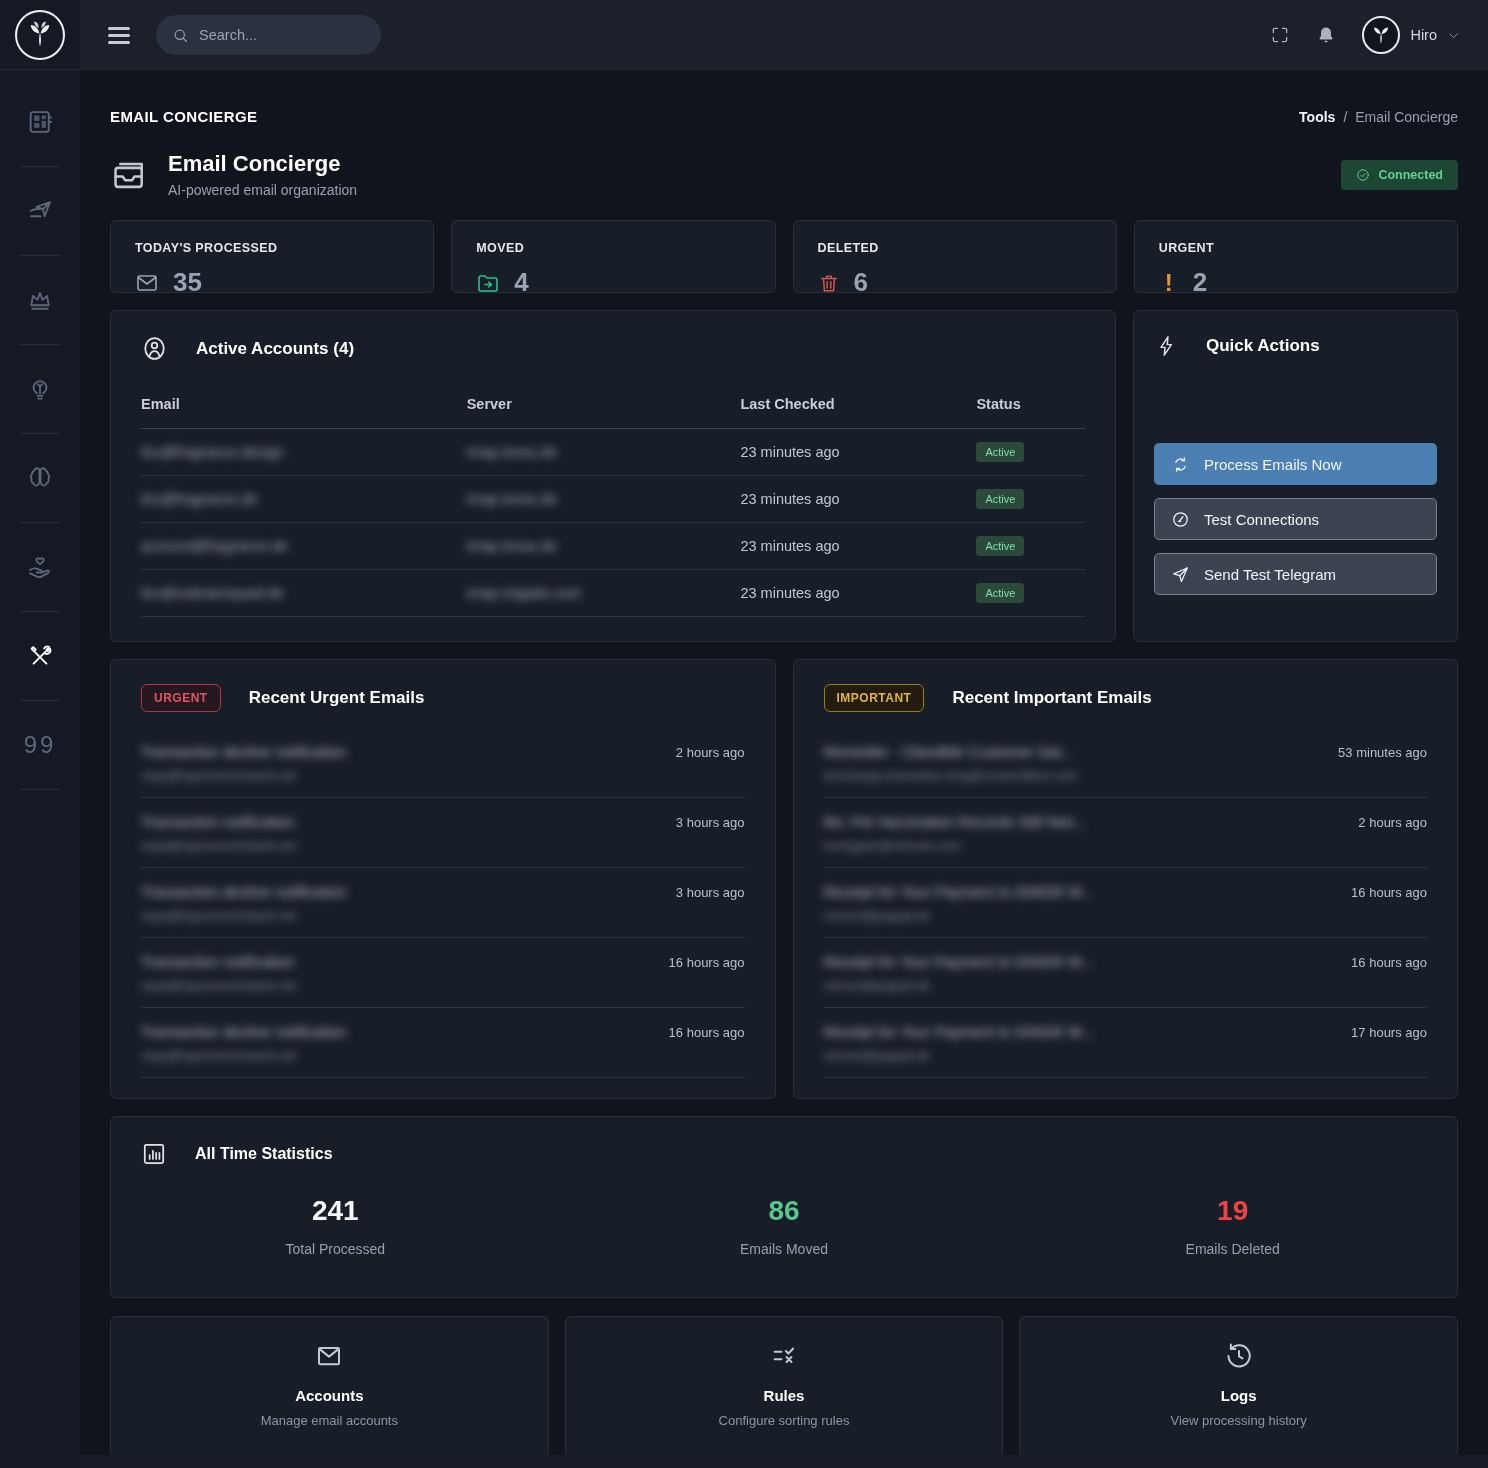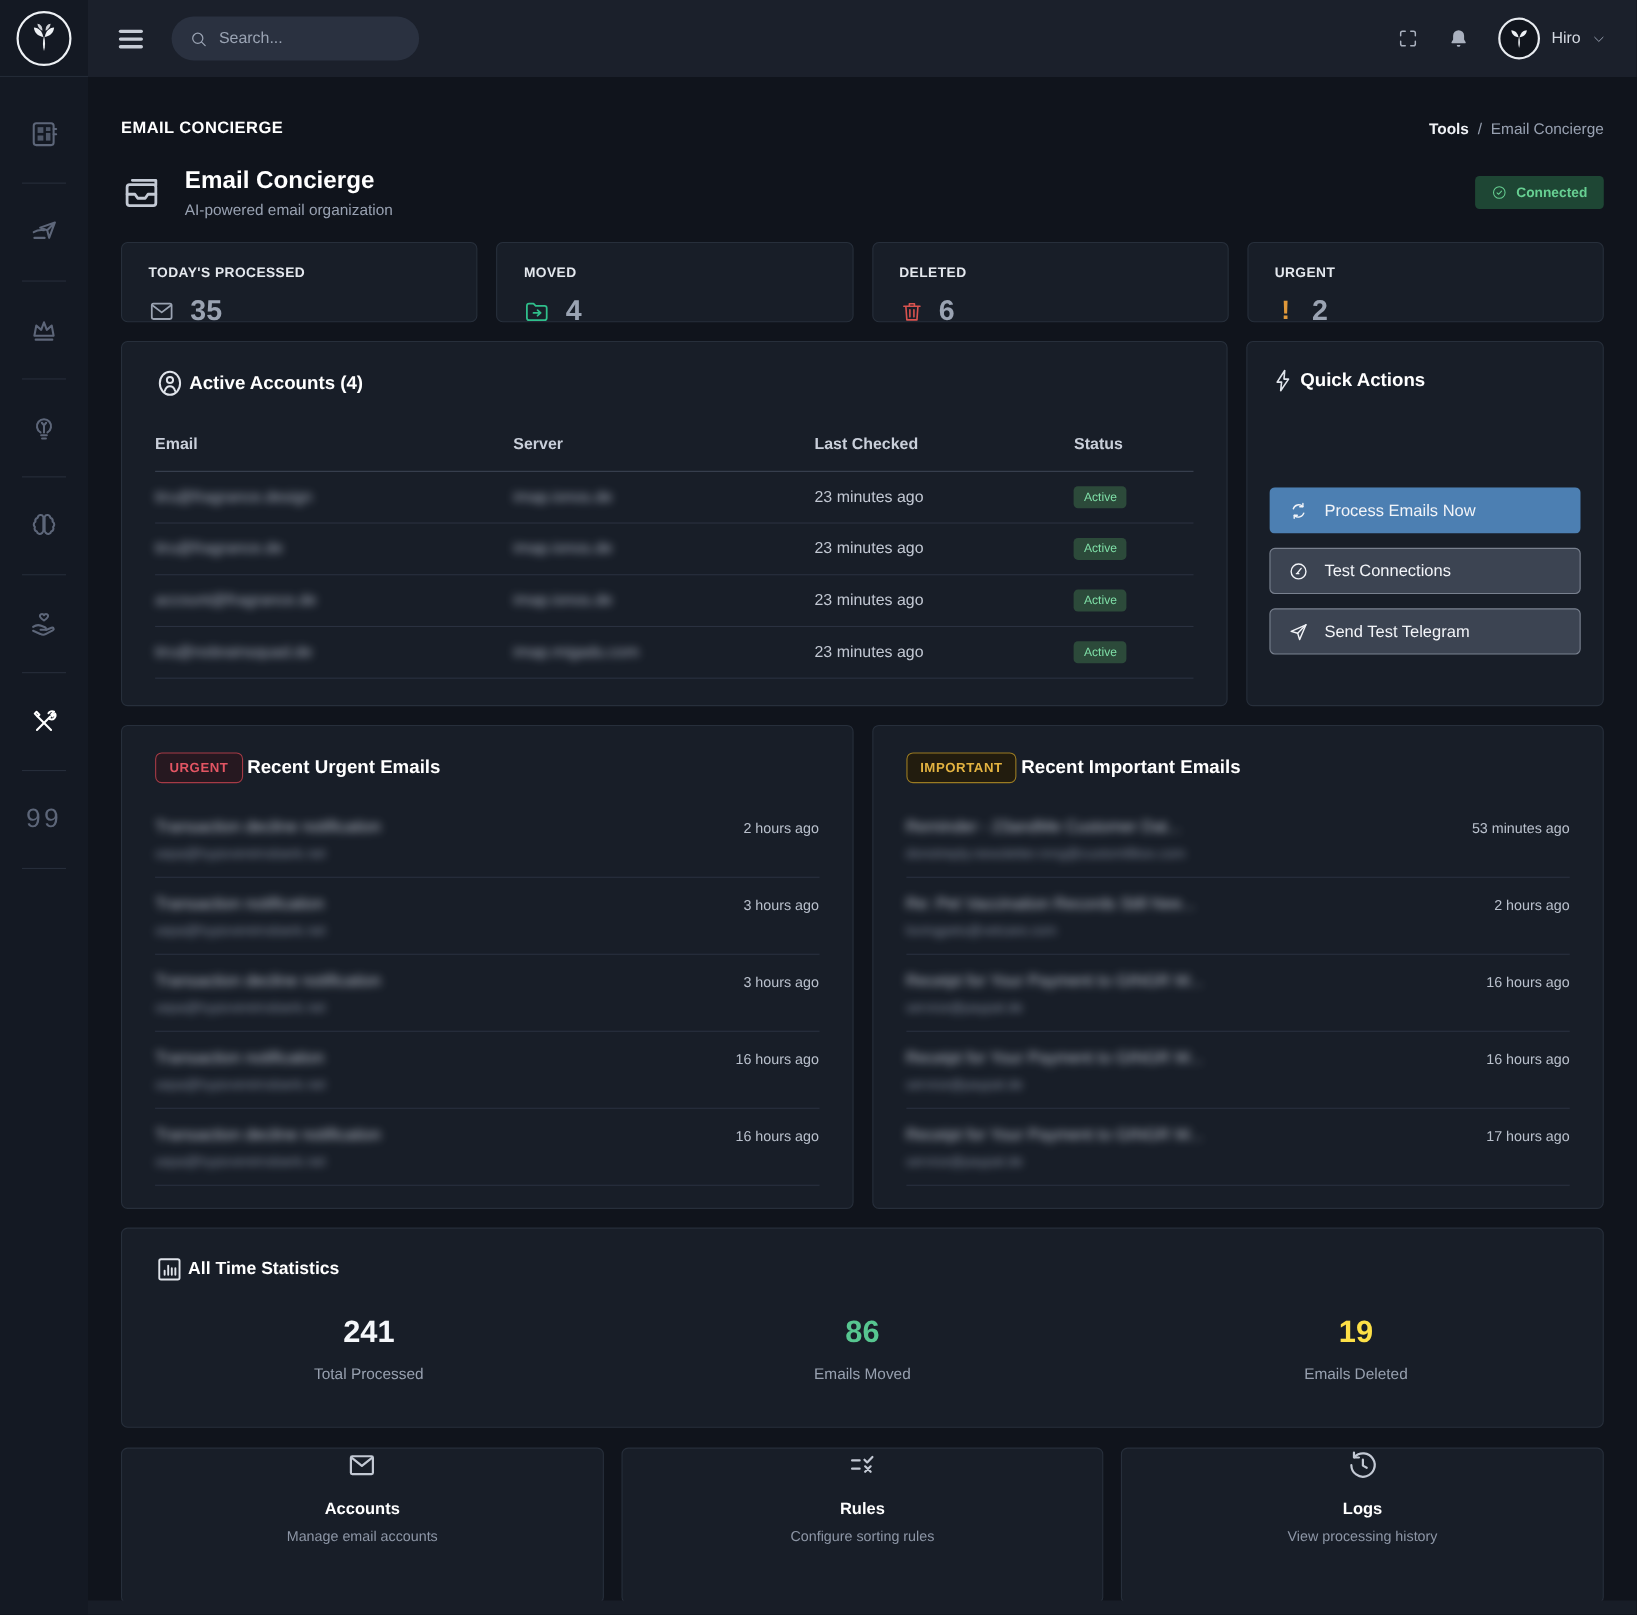--- a/index.html
+++ b/index.html
@@ -79,21 +79,21 @@
   
   .stats-row { display:grid; grid-template-columns:repeat(4,1fr); gap:17px; margin-top:22px; }
   .stat-card { padding:20px 24px; height:73px; }
   .stat-label { font-size:12.5px; font-weight:bold; letter-spacing:0.4px; color:#e4e8ee; }
   .stat-value-row { display:flex; align-items:center; gap:14px; margin-top:12px; }
   .stat-value { font-size:26px; font-weight:bold; color:#9aa3b2; }
   .bang { font-size:24px; font-weight:bold; color:#e0983a; width:20px; text-align:center; }
 
   
   .mid-row { display:grid; grid-template-columns:1fr 325px; gap:17px; margin-top:17px; }
-  .card-header { display:flex; align-items:center; gap:4px; padding:24px 30px 10px 30px; }
+  .card-header { display:flex; align-items:center; gap:28px; padding:24px 30px 10px 30px; }
   .card-header-title { font-size:17px; font-weight:bold; color:#ffffff; }
   .card-header-icon { color:#dfe3ea; }
 
   .acct-table { padding:10px 30px 24px 30px; }
   .acct-grid { display:grid; grid-template-columns:34.5% 29% 25% 1fr; align-items:center; }
   .acct-head { padding:14px 0 16px 0; border-bottom:1px solid #3a4251; }
   .acct-head .col { font-size:14.5px; font-weight:bold; color:#c9cfda; }
   .acct-row { padding:13px 0; border-bottom:1px solid #2a3140; }
   .acct-cell { font-size:14.5px; color:#b6bdcb; }
   .redacted { filter:blur(4px); opacity:.9; user-select:none; }
@@ -128,26 +128,26 @@
   .email-sender { font-size:12.5px; color:#8a93a4; margin-top:9px; }
   .email-time { font-size:13px; color:#b9c0cc; white-space:nowrap; padding-top:2px; }
 
   
   .alltime-card { margin-top:17px; padding-bottom:40px; }
   .alltime-icon { color:#dfe3ea; }
   .alltime-grid { display:grid; grid-template-columns:repeat(3,1fr); text-align:center; margin-top:18px; }
   .at-value { font-size:28px; font-weight:bold; }
   .at-value.white { color:#f5f7fa; }
   .at-value.green { color:#57c690; }
-  .at-value.red { color:#fde047; }
+  .at-value.red { color:#ef4444; }
   .at-label { font-size:14px; color:#97a0af; margin-top:14px; }
 
   
   .nav-row { display:grid; grid-template-columns:repeat(3,1fr); gap:16px; margin-top:18px; }
-  .nav-card { height:142px; text-align:center; cursor:pointer; }
+  .nav-card { height:142px; text-align:center; padding-top:24px; cursor:pointer; }
   .nav-card-icon { color:#c3c9d4; display:flex; justify-content:center; }
   .nav-card-title { font-size:15px; font-weight:bold; color:#ffffff; margin-top:16px; }
   .nav-card-sub { font-size:13px; color:#8d96a6; margin-top:9px; }
 
   .footer-strip { position:absolute; left:80px; bottom:0; width:1408px; height:13px; background:#181d27; }
 </style>
 </head>
 <body>
 
 <aside class="sidebar">

